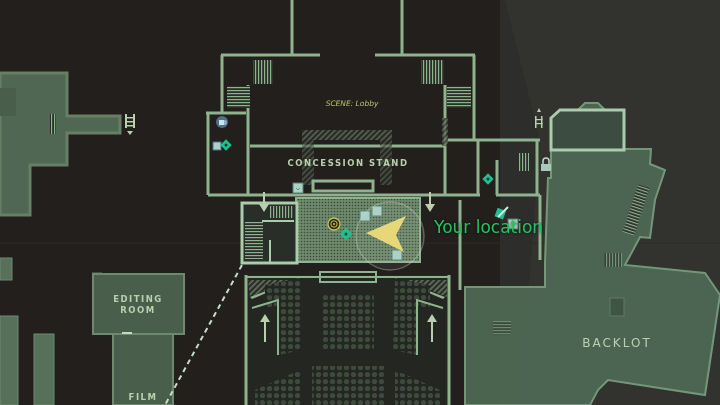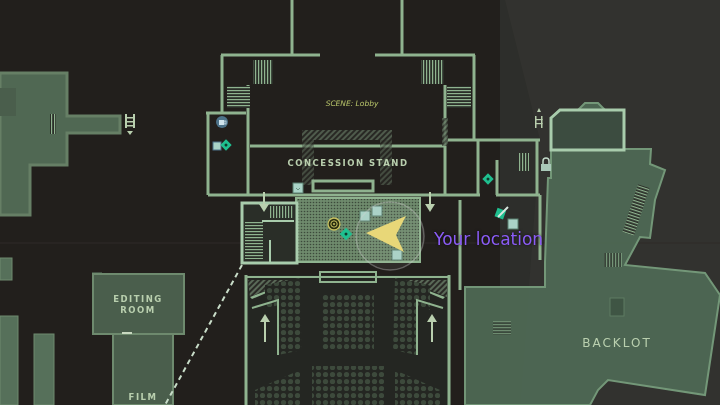--- a/index.html
+++ b/index.html
@@ -4,22 +4,22 @@
   <style>
     html, body { margin: 0; padding: 0; }
     body {
       width: 720px; height: 405px; overflow: hidden;
       background: #221f1c;
       font-family: "Liberation Sans", sans-serif;
       position: relative;
     }
     #map { position: absolute; left: 0; top: 0; width: 720px; height: 405px; }
     .your-location {
-      position: absolute; left: 434px; top: 229px;
-      color: #8b5cf6; font-size: 17px; font-family: "DejaVu Sans", sans-serif;
+      position: absolute; left: 434px; top: 217px;
+      color: #22c55e; font-size: 17px; font-family: "DejaVu Sans", sans-serif;
       font-weight: normal; letter-spacing: 0px;
       text-shadow: 0 0 3px rgba(0,0,0,0.7);
     }
   </style>
 </head>
 <body>
 
 <svg id="map" viewBox="0 0 720 405" xmlns="http://www.w3.org/2000/svg">
   <defs>
     <pattern id="hatch" width="3" height="3" patternUnits="userSpaceOnUse">

